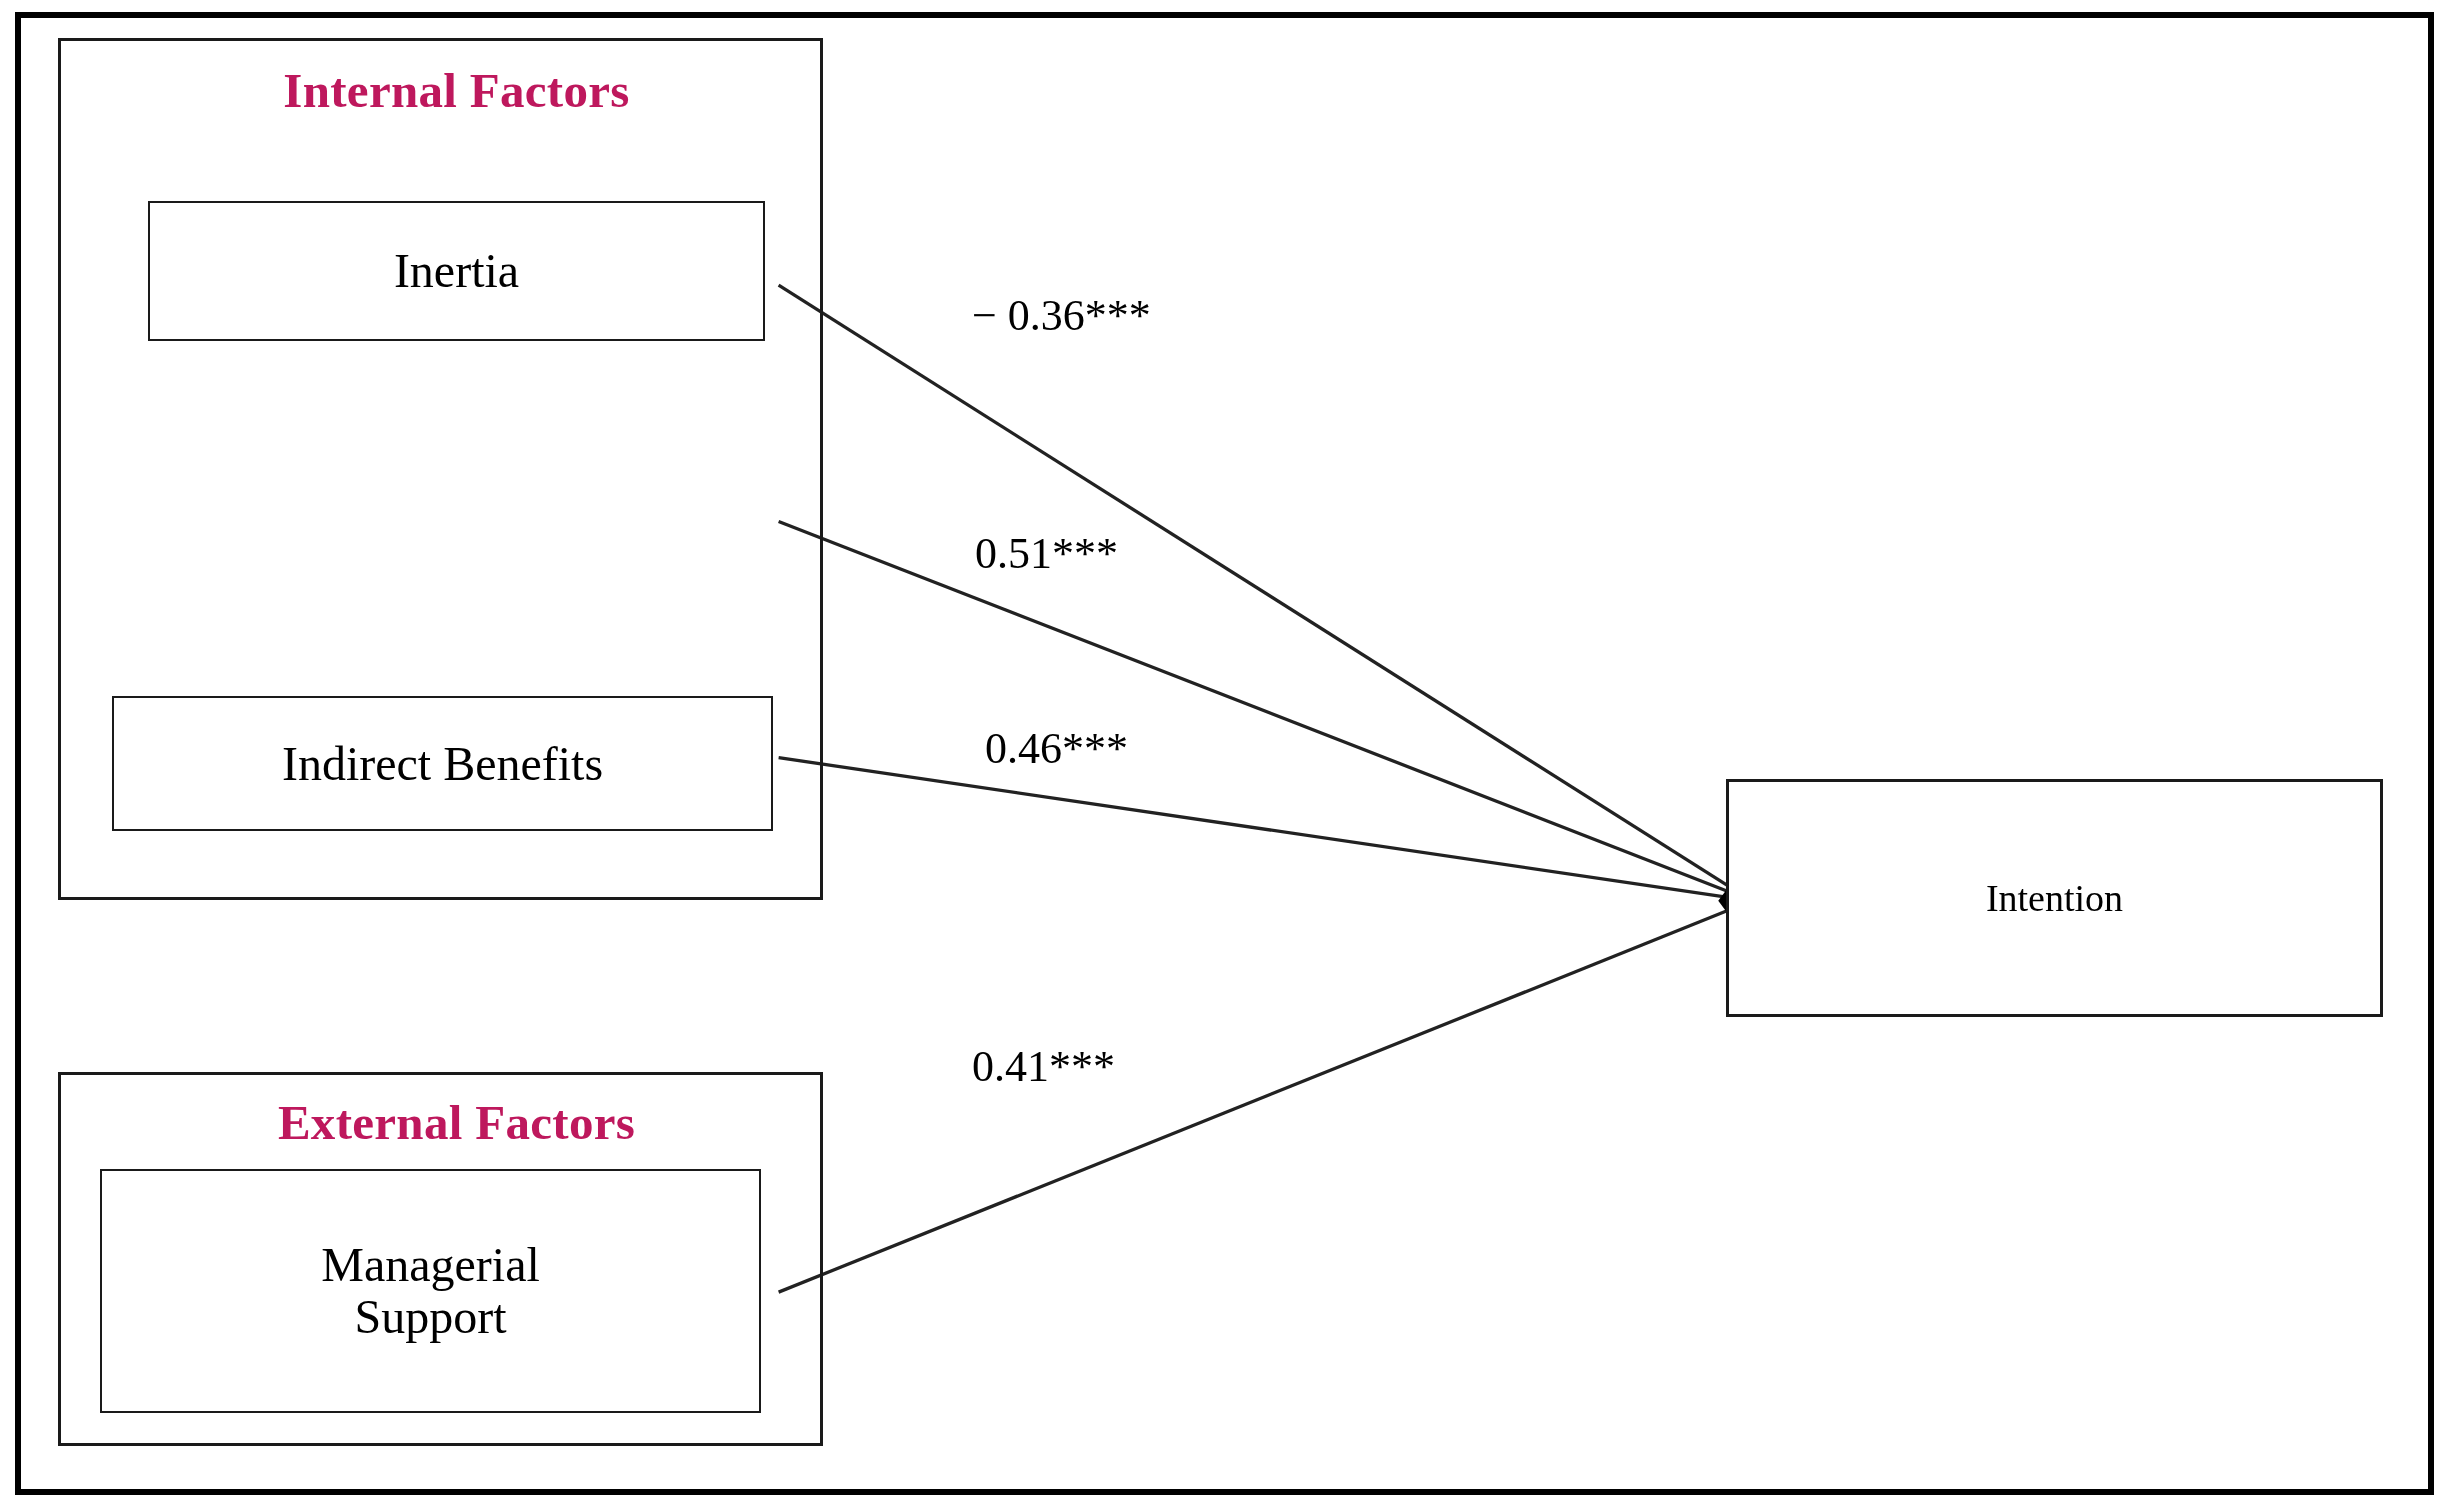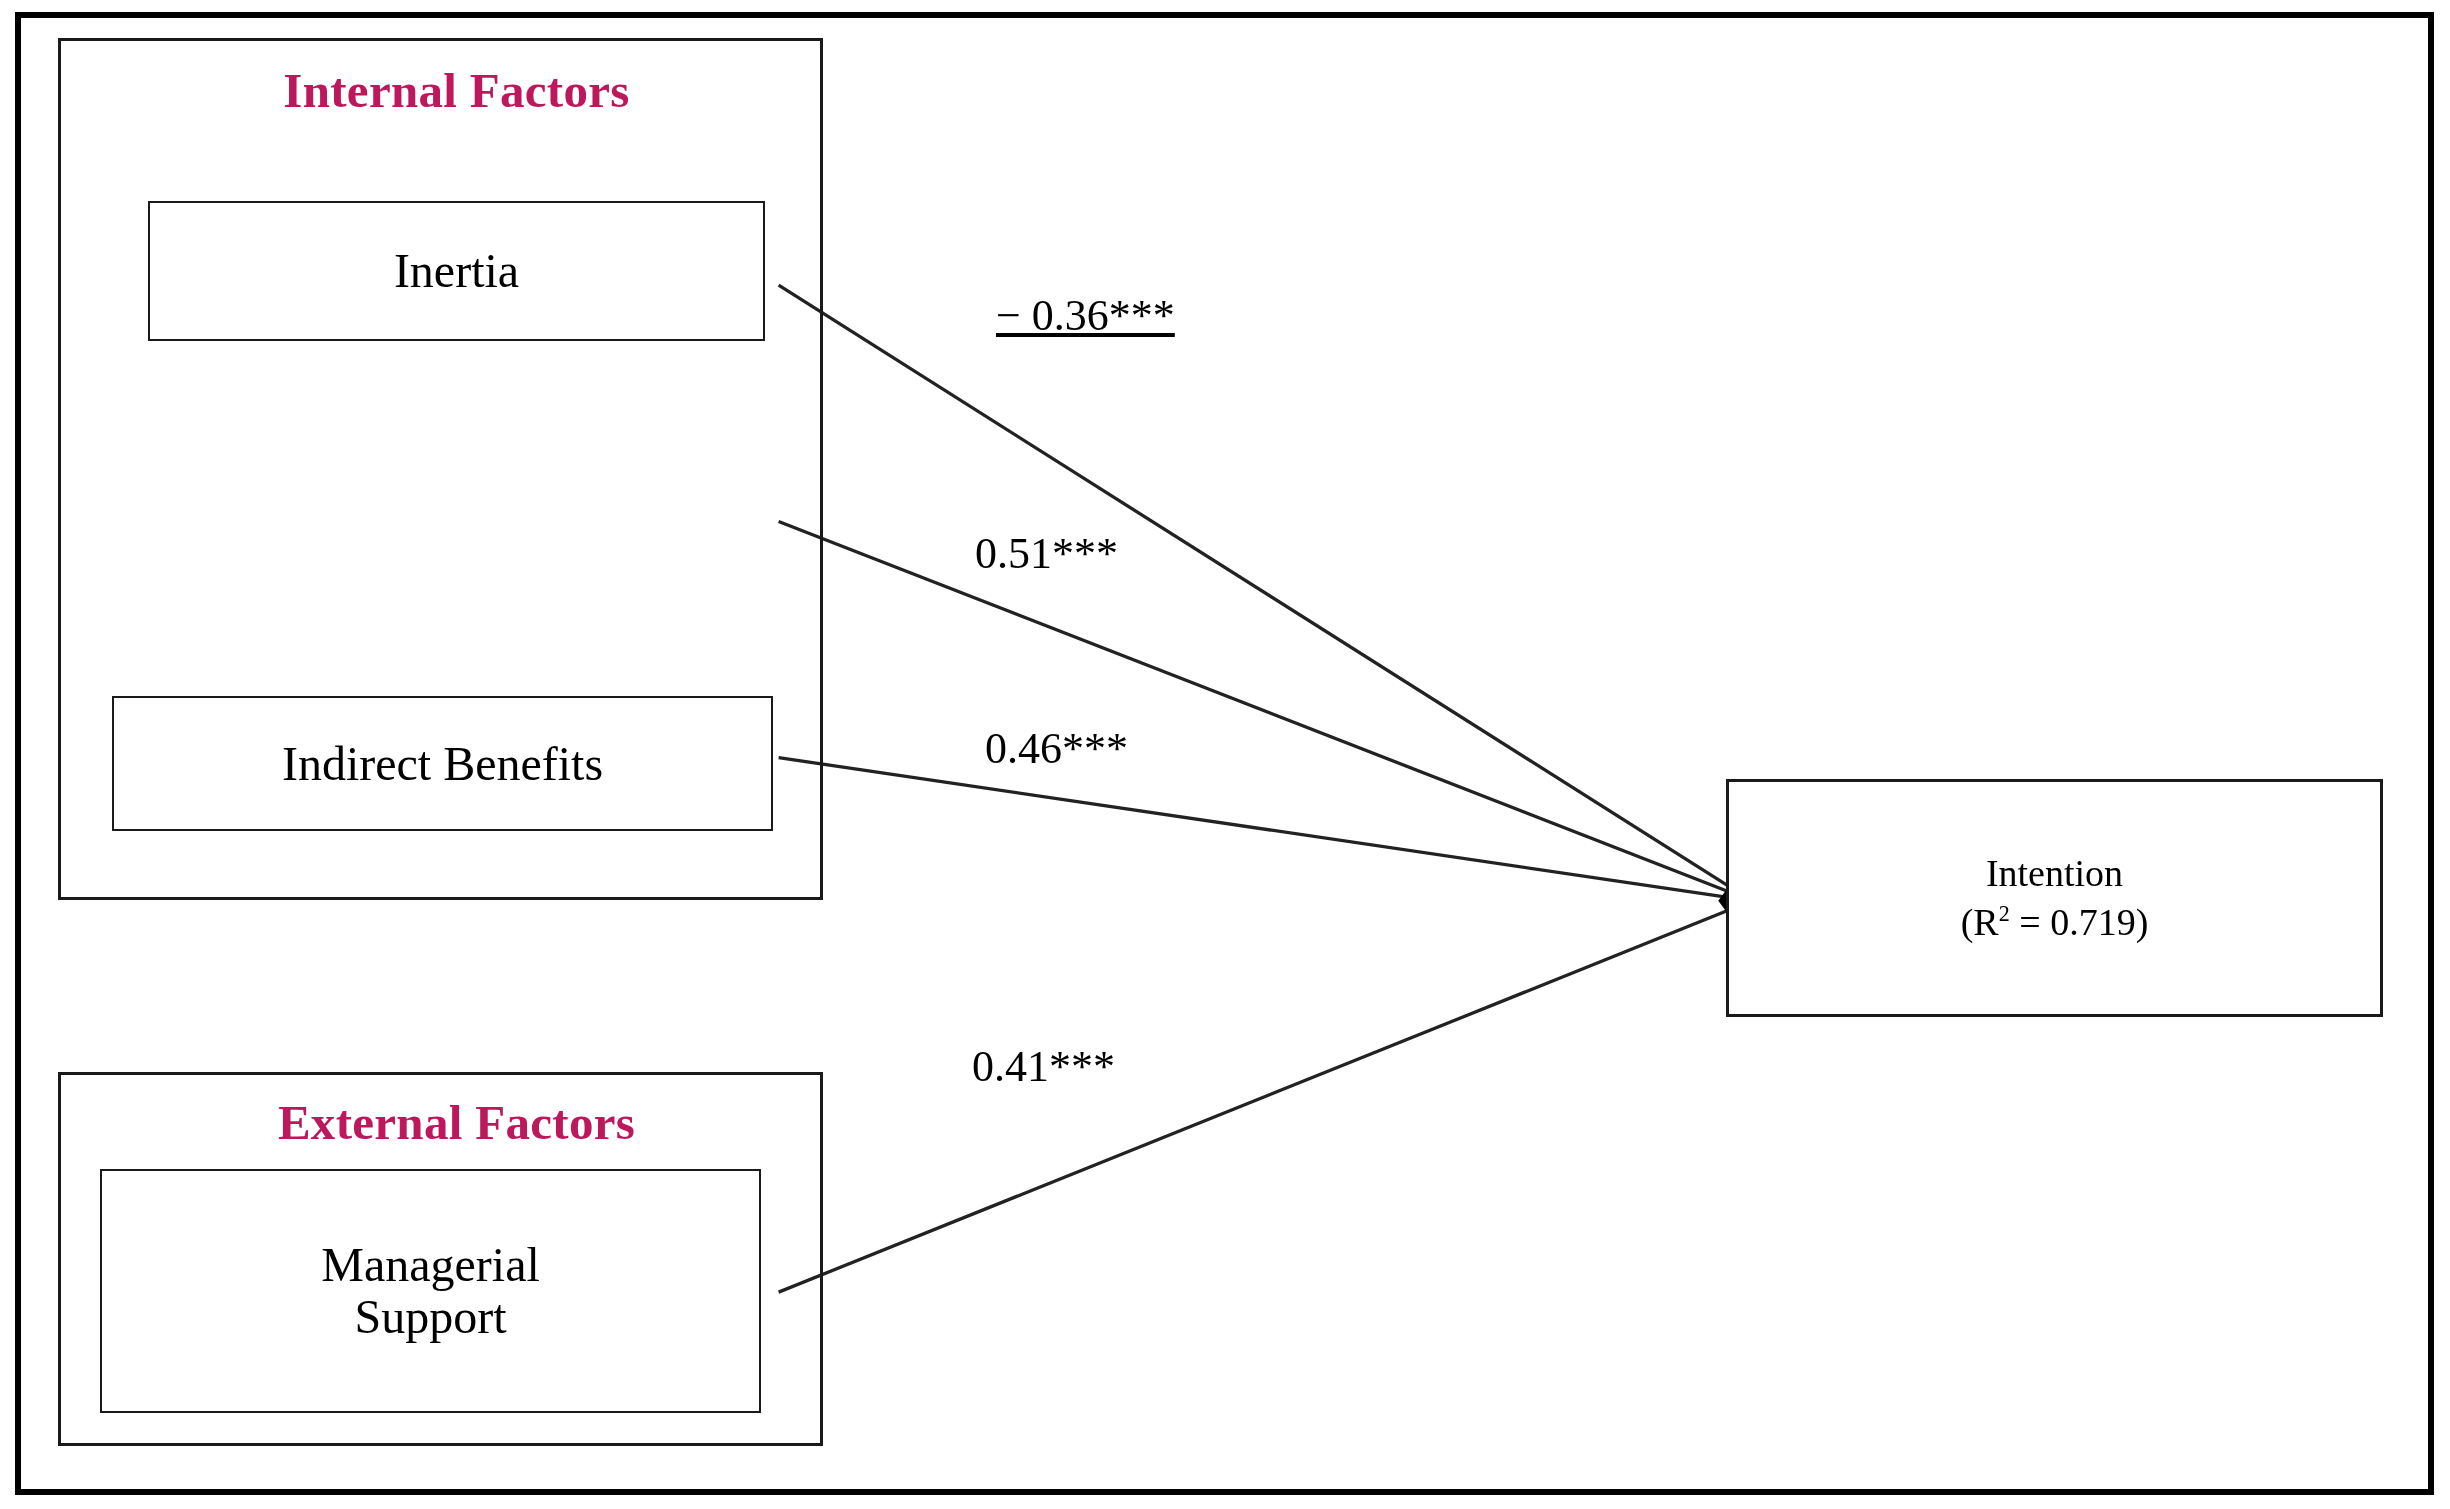--- a/index.html
+++ b/index.html
@@ -118,21 +118,21 @@
     pointer-events: none;
   }
 
   
   .path-label {
     position: absolute;
     font-size: 44px;
     color: #000000;
     white-space: nowrap;
   }
-  #label-inertia            { left: 996px; top: 290px; text-decoration: underline;  }
+  #label-inertia            { left: 972px; top: 290px;  }
   #label-direct-benefits    { left: 975px; top: 528px;  }
   #label-indirect-benefits  { left: 985px; top: 723px; }
   #label-managerial-support { left: 972px; top: 1041px; }
 </style>
 </head>
 <body>
 
 <div id="page">
 
   <div class="outer-frame"></div>
@@ -171,23 +171,20 @@
 
   <div class="construct-box" id="box-managerial-support">
     <span>
       <span>Managerial</span><br>
       <span>Support</span>
     </span>
   </div>
 
   <div id="box-intention">
     <div>Intention</div>
-    <div class="r2-line">
-      <span>(R</span><sup>2</sup><span> = 0.719)</span>
-    </div>
   </div>
 
   <div class="path-label" id="label-inertia">− 0.36***</div>
 
   <div class="path-label" id="label-direct-benefits">0.51***</div>
 
   <div class="path-label" id="label-indirect-benefits">0.46***</div>
 
   <div class="path-label" id="label-managerial-support">0.41***</div>
 

